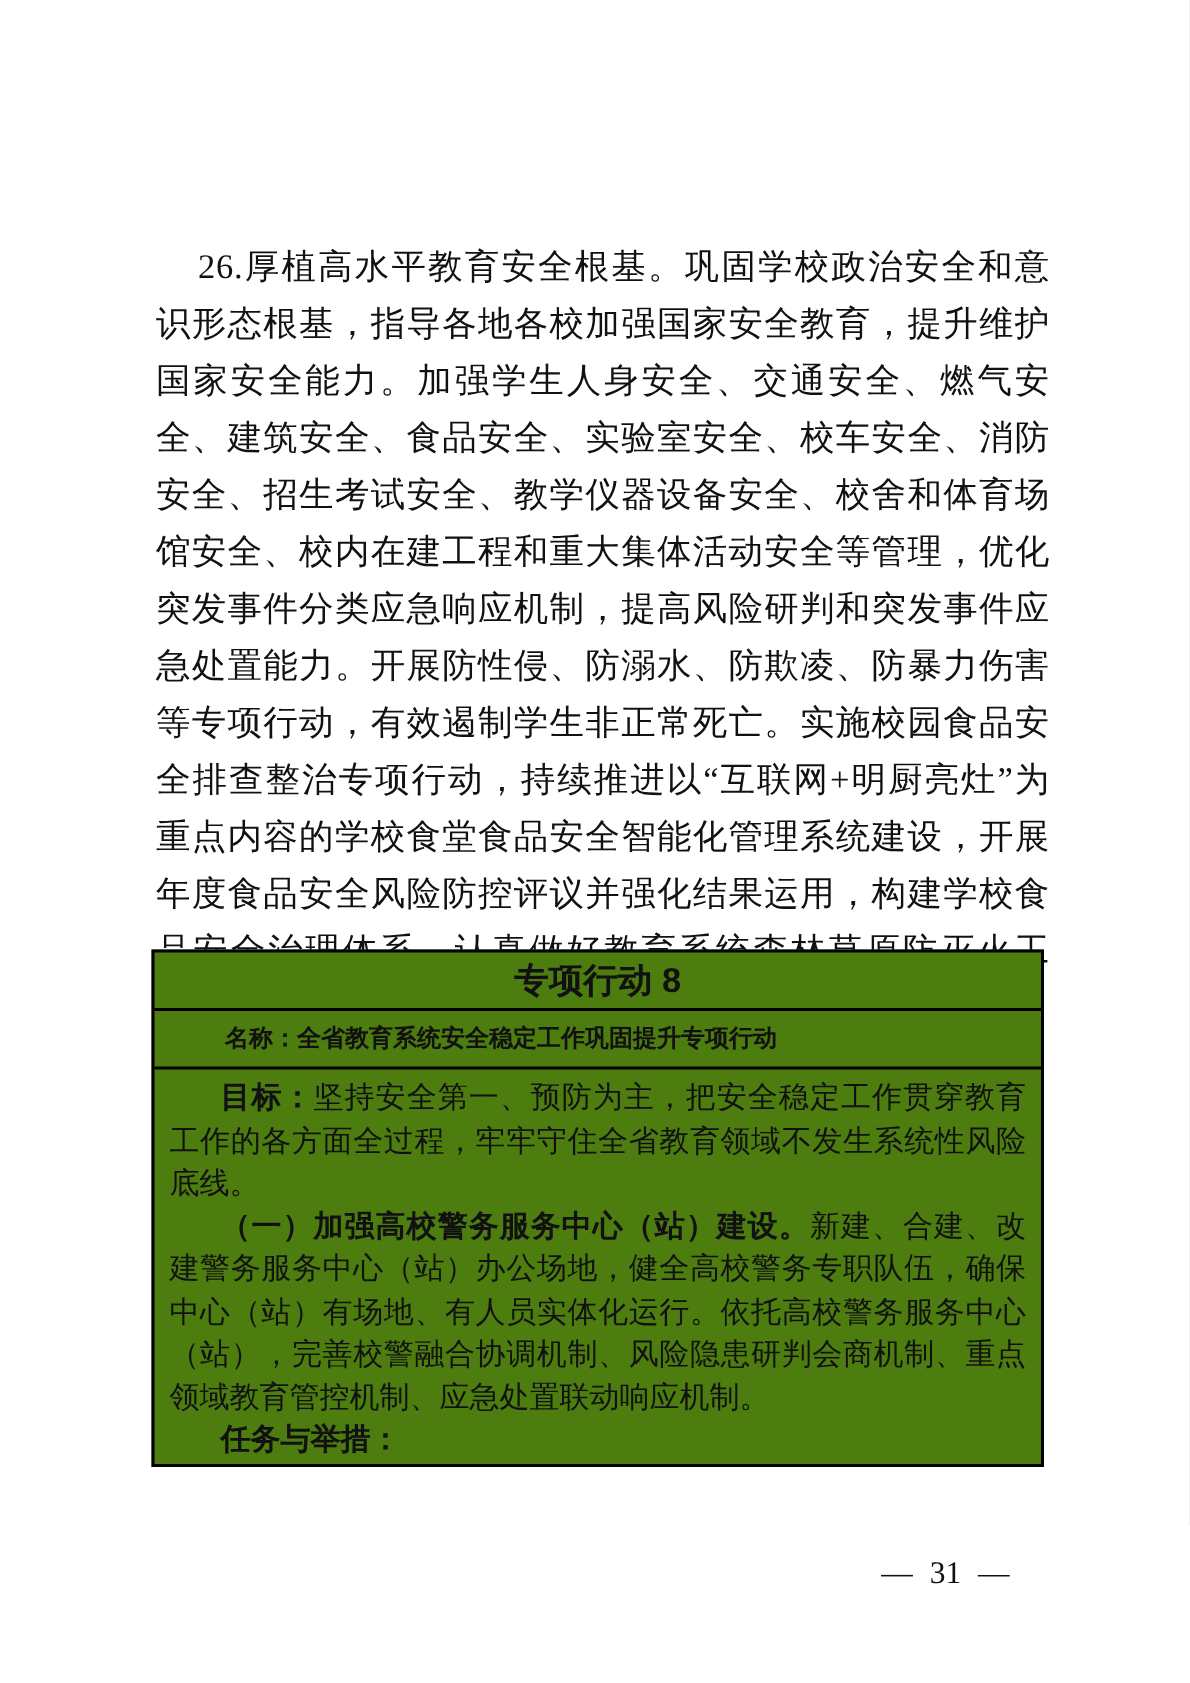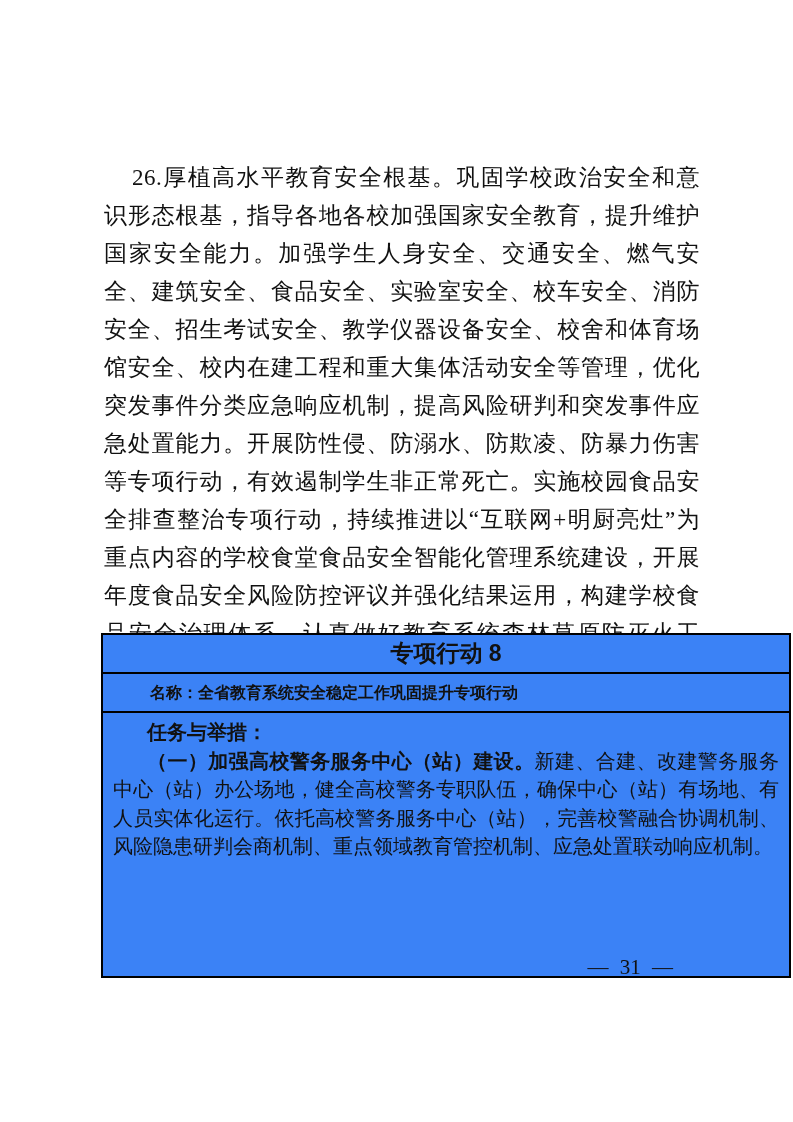--- a/index.html
+++ b/index.html
@@ -22,25 +22,25 @@
     line-height: 38px;
     text-align: justify;
     text-indent: 28px;
     letter-spacing: 0.5px;
   }
   .main-para .lead { font-weight: normal; }
   .action-table {
     position: absolute;
     left: 101px;
     top: 633px;
-    width: 690px;
+    width: 595px;
     height: 345px;
     box-sizing: border-box;
     border: 2px solid #000000;
-    background: #3b82f6;
+    background: #4d7c0f;
   }
   .row-header {
     box-sizing: border-box;
     height: 39px;
     line-height: 37px;
     border-bottom: 2px solid #000000;
     text-align: center;
     font-family: "Liberation Sans", sans-serif;
     font-weight: bold;
     font-size: 23px;
@@ -62,21 +62,21 @@
     font-size: 20px;
     line-height: 28.5px;
     text-align: justify;
     overflow: hidden;
   }
   .row-body p { margin: 0; text-indent: 34px; }
   .hei { font-family: "Liberation Sans", sans-serif; font-weight: bold; }
   .bold-lead { font-weight: bold; }
   .page-number {
     position: absolute;
-    top: 955px;
+    top: 1036px;
     right: 120px;
     font-size: 21px;
     word-spacing: 6px;
     font-family: "Liberation Serif", serif;
   }
 </style>
 </head>
 <body>
 
 <div class="page">
@@ -84,24 +84,25 @@
   <p class="main-para"><span class="lead">26.厚植高水平教育安全根基。</span><span>巩固学校政治安全和意识形态根基，指导各地各校加强国家安全教育，提升维护国家安全能力。加强学生人身安全、交通安全、燃气安全、建筑安全、食品安全、实验室安全、校车安全、消防安全、招生考试安全、教学仪器设备安全、校舍和体育场馆安全、校内在建工程和重大集体活动安全等管理，优化突发事件分类应急响应机制，提高风险研判和突发事件应急处置能力。开展防性侵、防溺水、防欺凌、防暴力伤害等专项行动，有效遏制学生非正常死亡。实施校园食品安全排查整治专项行动，持续推进以“互联网+明厨亮灶”为重点内容的学校食堂食品安全智能化管理系统建设，开展年度食品安全风险防控评议并强化结果运用，构建学校食品安全治理体系。认真做好教育系统森林草原防灭火工作。走好网上群众路线，推动信访积案化解。</span></p>
 
   <div class="action-table">
 
     <div class="row-header">专项行动 8</div>
 
     <div class="row-name">名称：全省教育系统安全稳定工作巩固提升专项行动</div>
 
     <div class="row-body">
 
+      <p><span class="hei">目标：</span><span>坚持安全第一、预防为主，把安全稳定工作贯穿教育工作的各方面全过程，牢牢守住全省教育领域不发生系统性风险底线。</span></p>
+
+      <p><span class="bold-lead">（一）加强高校警务服务中心（站）建设。</span><span>新建、合建、改建警务服务中心（站）办公场地，健全高校警务专职队伍，确保中心（站）有场地、有人员实体化运行。依托高校警务服务中心（站），完善校警融合协调机制、风险隐患研判会商机制、重点领域教育管控机制、应急处置联动响应机制。</span></p>
 
       <p><span class="hei">任务与举措：</span></p>
-
-      <p><span class="bold-lead">（一）加强高校警务服务中心（站）建设。</span><span>新建、合建、改建警务服务中心（站）办公场地，健全高校警务专职队伍，确保中心（站）有场地、有人员实体化运行。依托高校警务服务中心（站），完善校警融合协调机制、风险隐患研判会商机制、重点领域教育管控机制、应急处置联动响应机制。</span></p>
 
       <p></p>
 
     </div>
   </div>
 
   <div class="page-number">— 31 —</div>
 
 </div>
 

